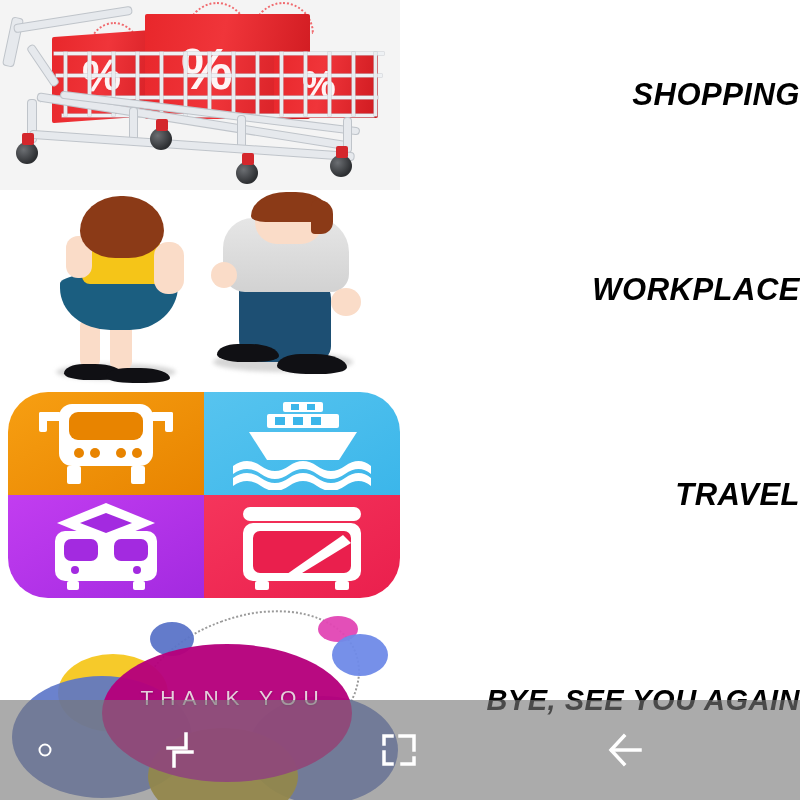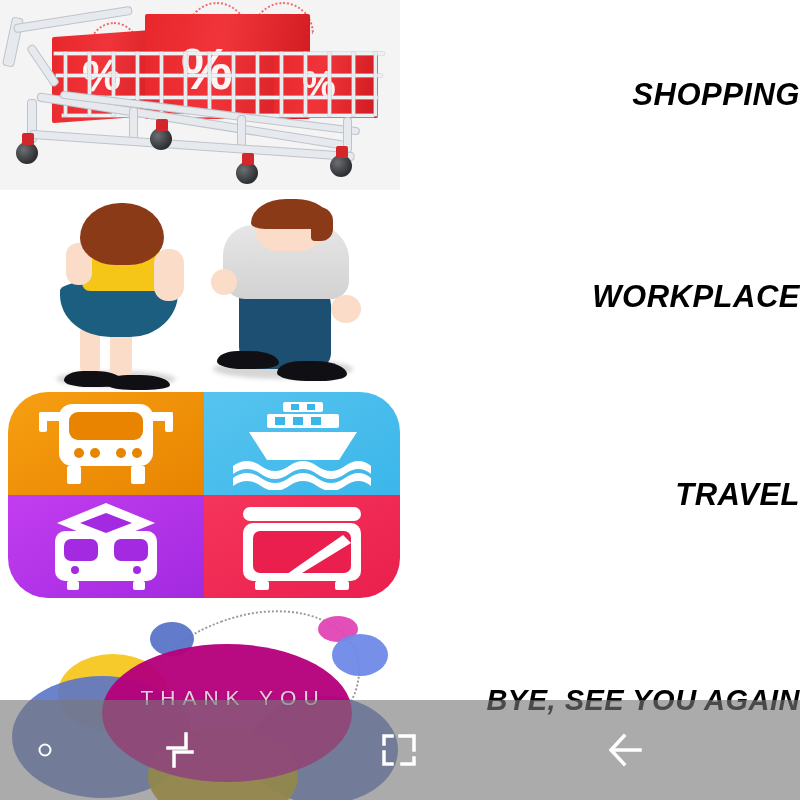--- a/index.html
+++ b/index.html
@@ -42,21 +42,21 @@
     font-weight: bold;
     font-style: italic;
     font-size: 31px;
     letter-spacing: .5px;
     color: #000000;
     white-space: nowrap;
   }
   .row-label.small { font-size: 29px; }
 
   #row-shopping  { top: 0px;   height: 190px; }
-  #row-workplace { top: 197px; height: 200px; }
+  #row-workplace { top: 190px; height: 200px; }
   #row-travel    { top: 390px; height: 210px; }
   #row-thanks    { top: 600px; height: 200px; }
 
   
   .cart-bg {
     position: absolute;
     inset: 0;
     background: #f4f4f4;
   }
   .bag {

